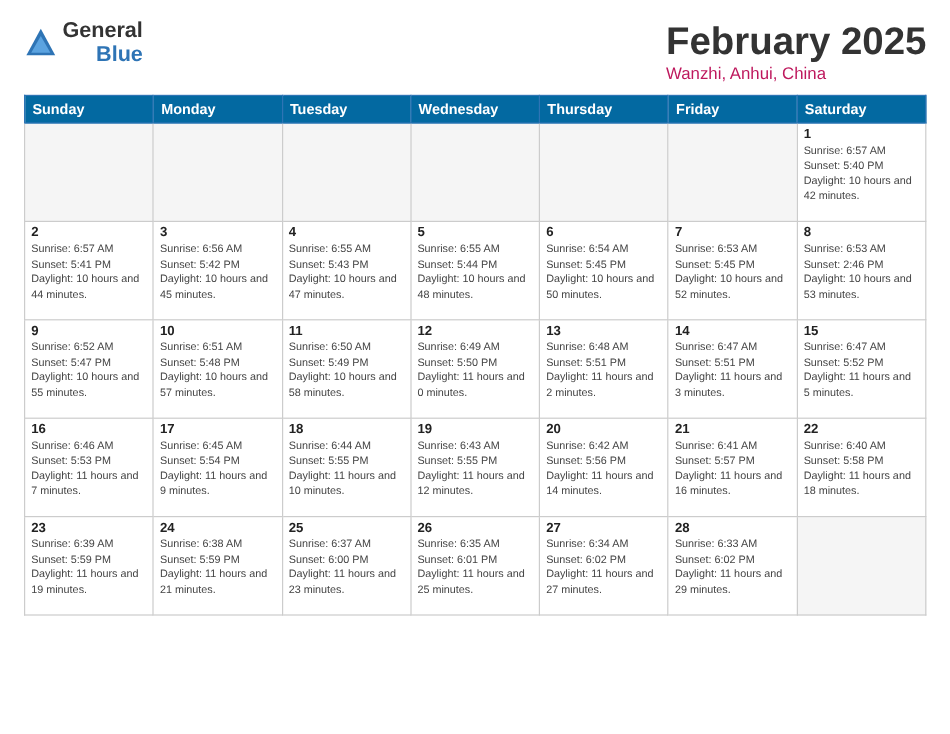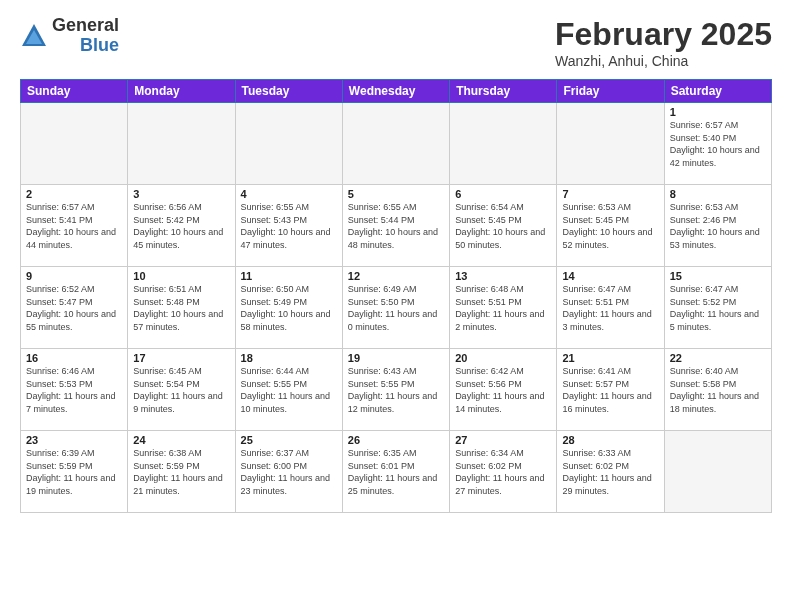--- a/index.html
+++ b/index.html
@@ -49,29 +49,29 @@
     .title-area {
       text-align: left;
     }
     .month-title {
       font-size: 32px;
       font-weight: bold;
       color: #333;
     }
     .subtitle {
       font-size: 14px;
-      color: #404040;
+      color: #be185d;
     }
     .calendar {
       width: 100%;
       border-collapse: collapse;
       table-layout: fixed;
     }
     .calendar th {
-      background-color: #6d28d9;
+      background-color: #0369a1;
       color: #fff;
       text-align: left;
       padding: 4px 6px;
       font-size: 12px;
       font-weight: bold;
       border: 1px solid #2e74b5;
     }
     .calendar td {
       border: 1px solid #ccc;
       vertical-align: top;

